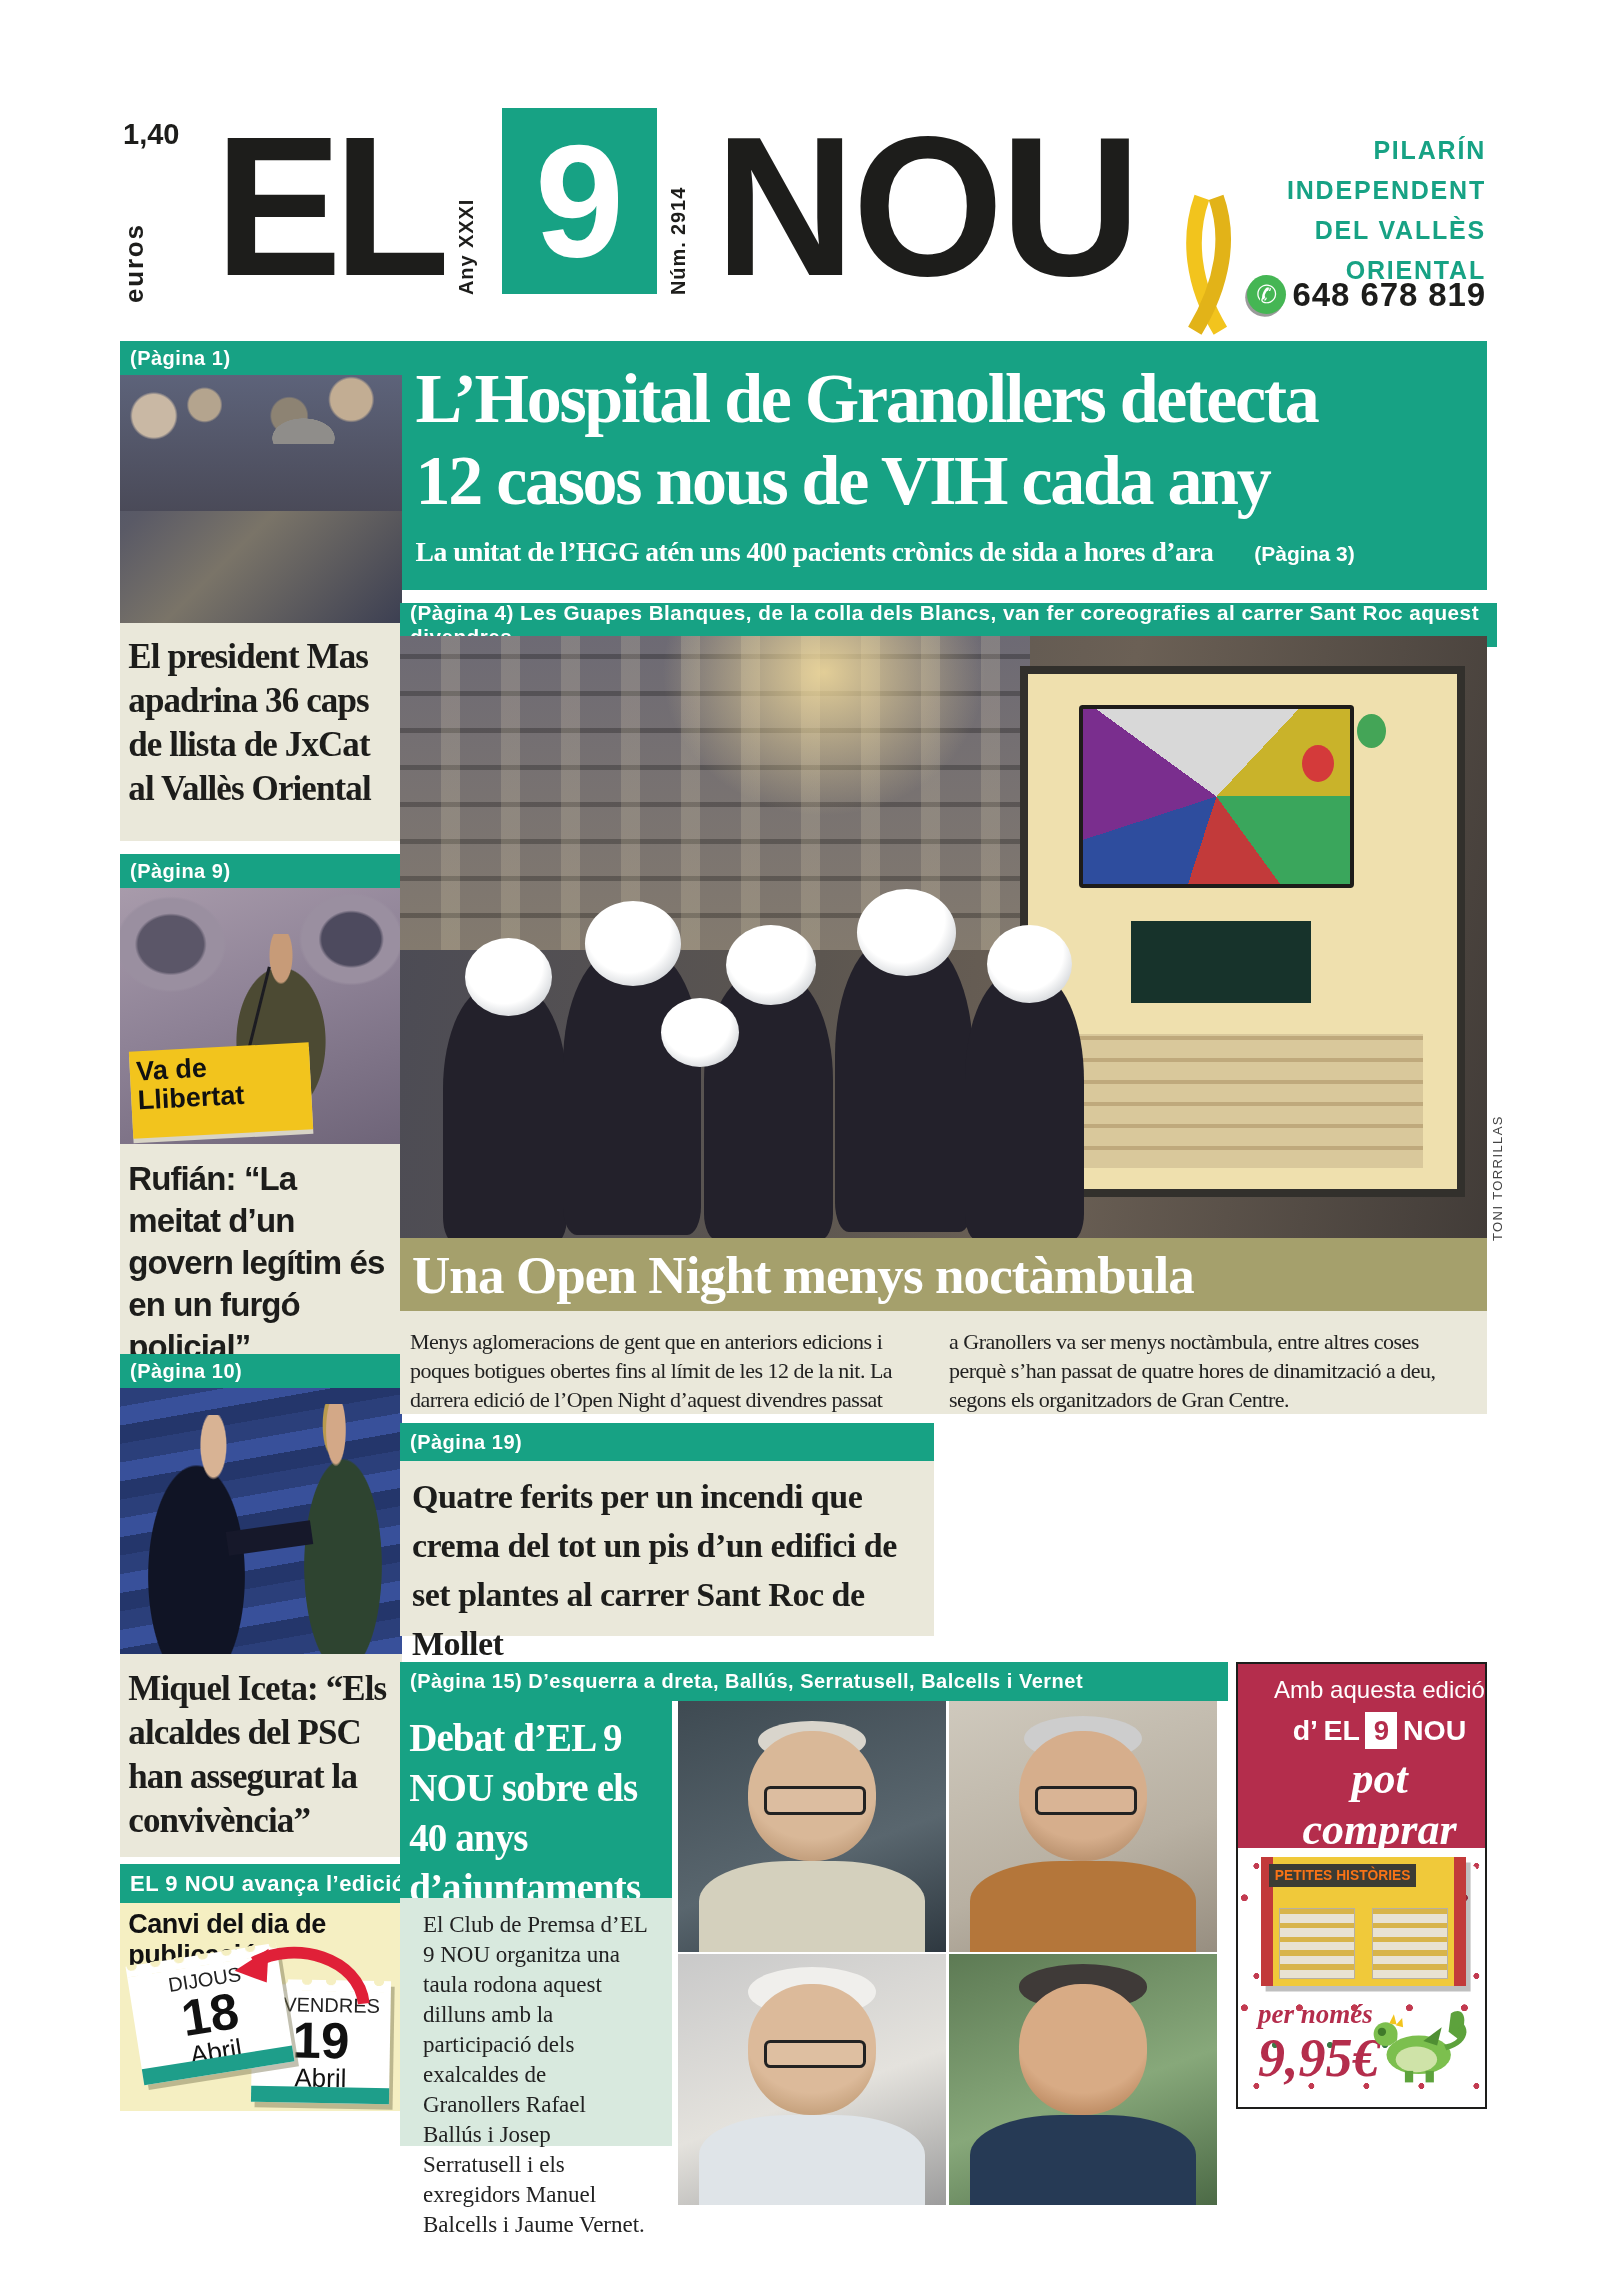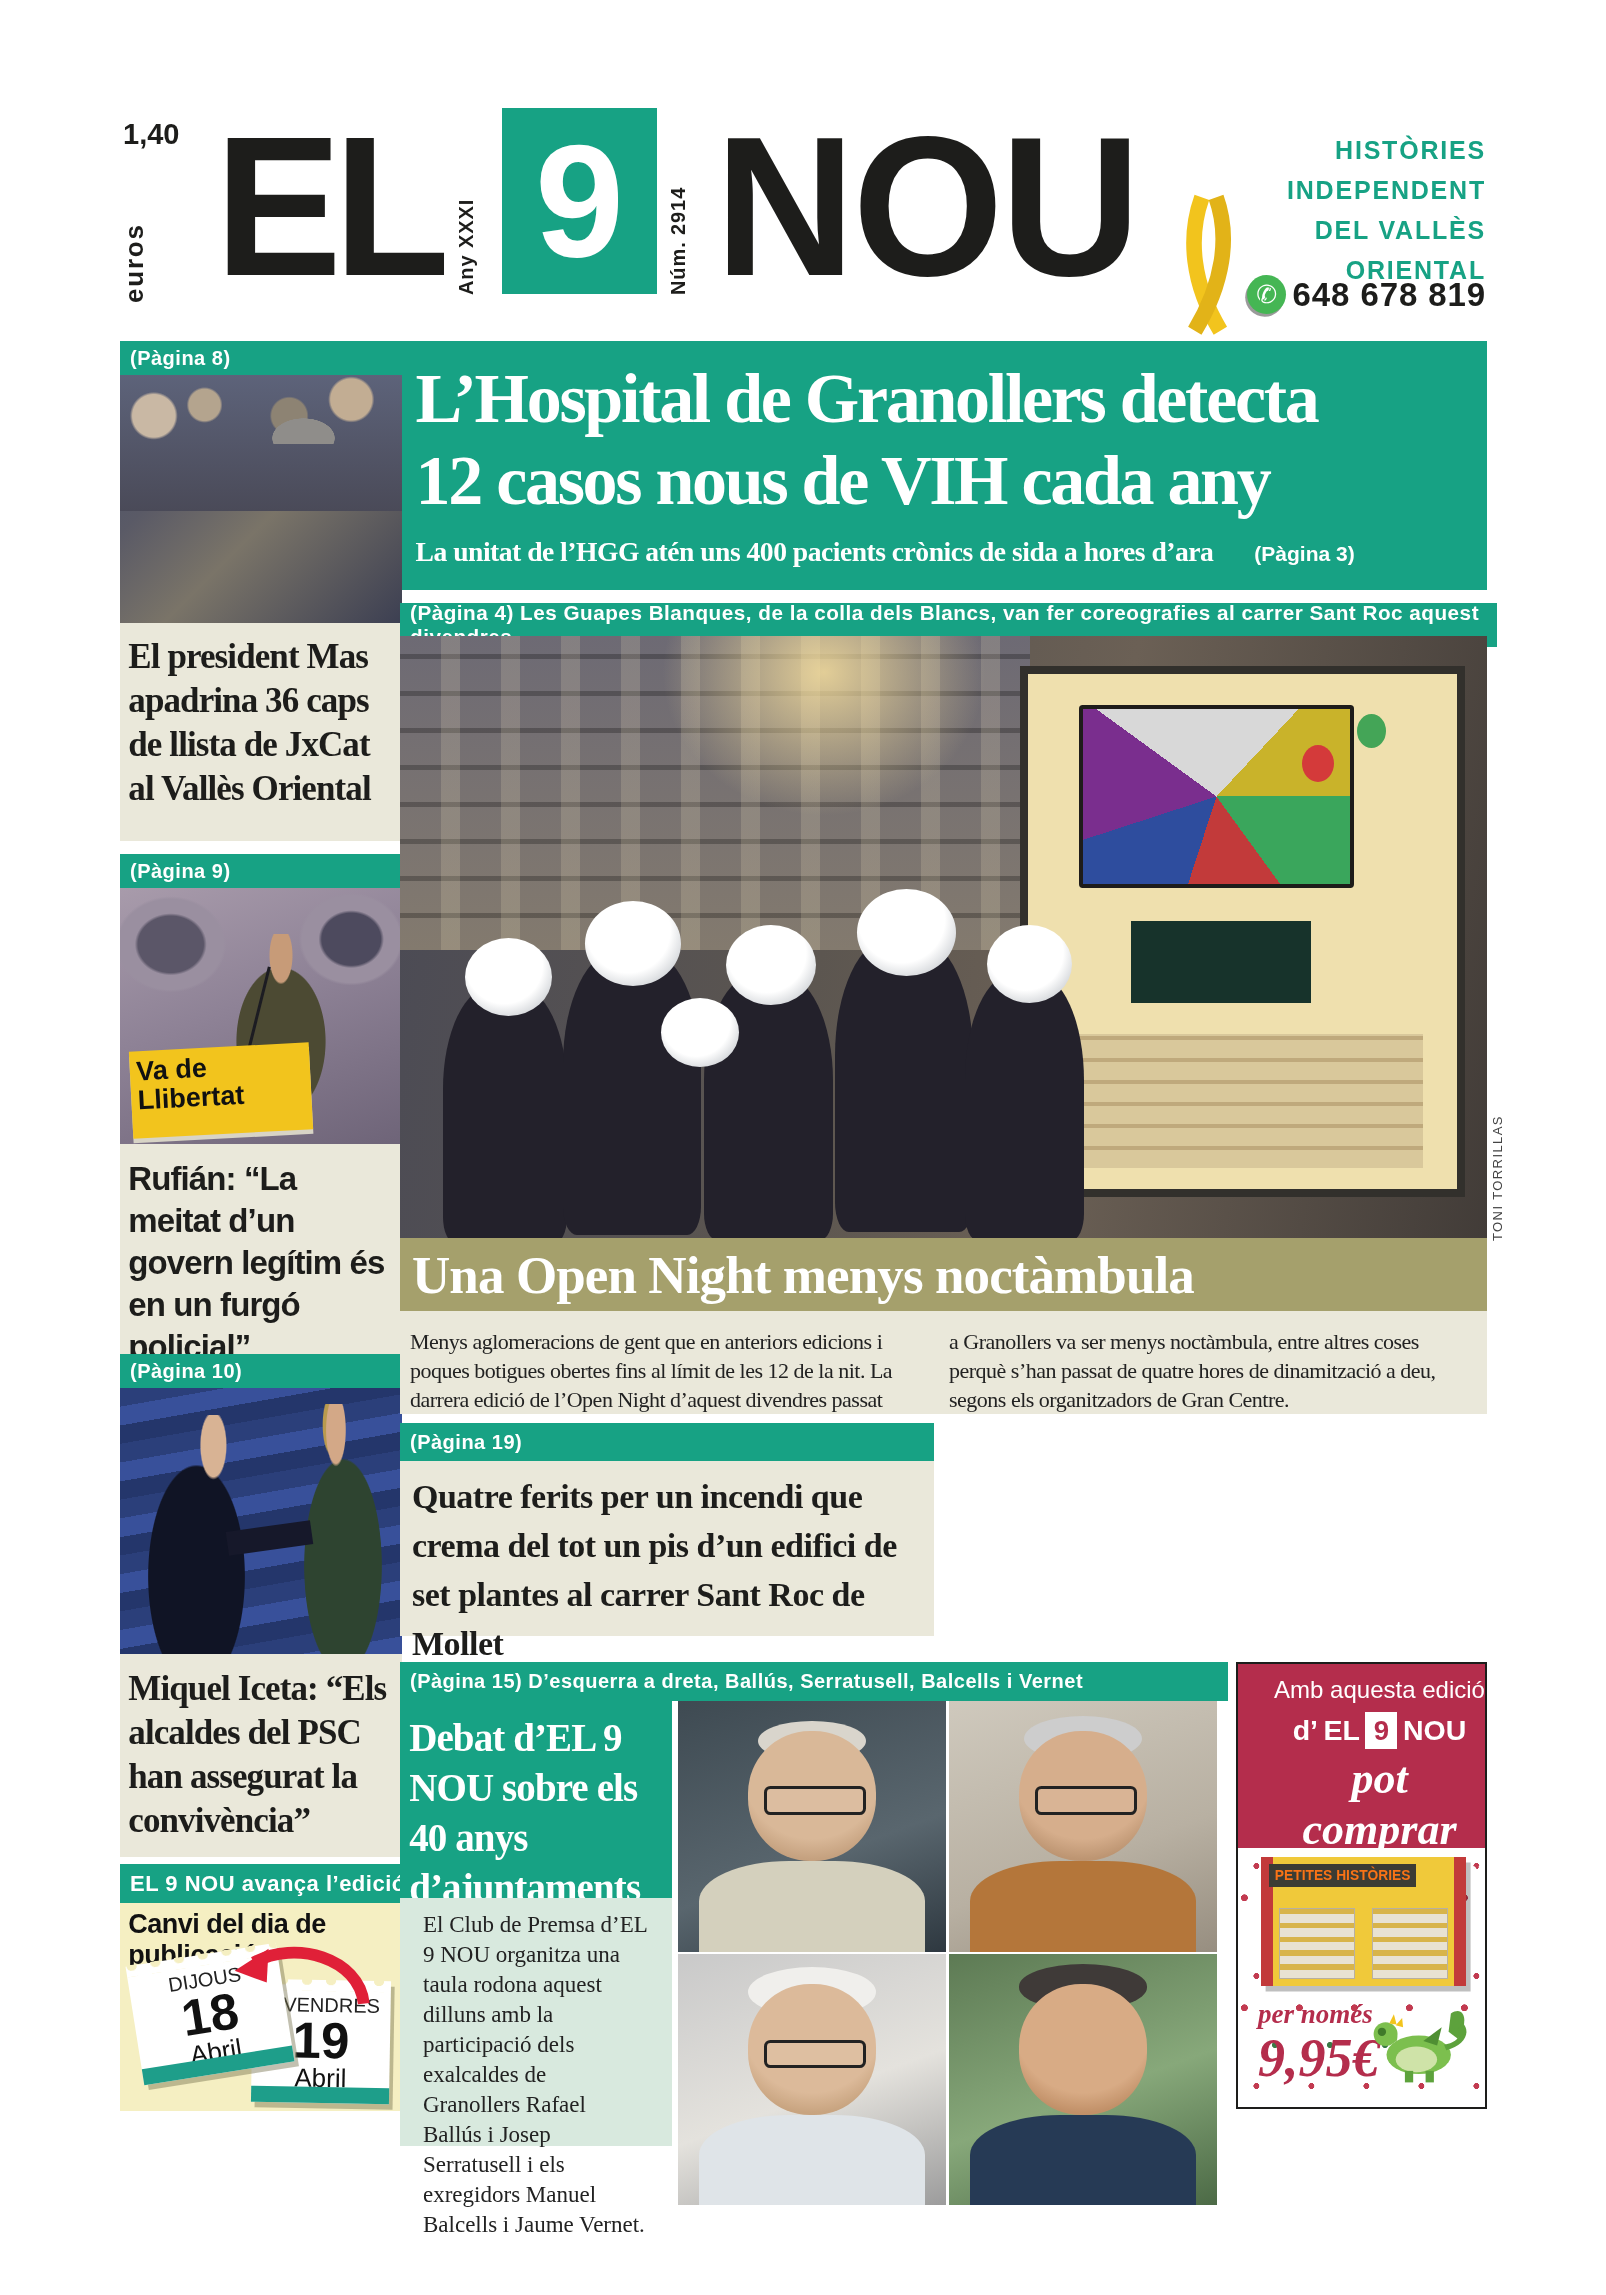--- a/index.html
+++ b/index.html
@@ -182,42 +182,42 @@
   <div class="abs" id="m-9box">
       <span>9</span>
     </div>
   <div class="abs" id="m-num">Núm. 2914</div>
   <div class="abs" id="m-nou">NOU</div>
   <svg class="abs" id="m-ribbon" viewBox="0 0 100 200">
     <path d="M40 6 C20 62 26 128 66 194" stroke="#F2C41D" stroke-width="22" fill="none"></path>
     <path d="M60 6 C80 62 70 128 30 194" stroke="#E2B318" stroke-width="22" fill="none"></path>
   </svg>
   <div class="abs" id="m-tagline">
-    <div>HISTÒRIES</div>
+    <div>PILARÍN</div>
     <div>INDEPENDENT</div>
     <div>DEL VALLÈS</div>
     <div>ORIENTAL</div>
   </div>
   <div class="abs" id="m-phone">
     <span class="wa-icon">✆</span>
     <span class="num">648 678 819</span>
   </div>
 
   <div class="abs" id="lead-band">
     <div class="hl">
       <div>L’Hospital de Granollers detecta</div>
       <div>12 casos nous de VIH cada any</div>
     </div>
     <div id="lead-sub">
       <span class="sub">La unitat de l’HGG atén uns 400 pacients crònics de sida a hores d’ara</span>
       <span class="pref">(Pàgina 3)</span>
     </div>
   </div>
 
-  <div class="abs lc page-bar" id="s1-bar">(Pàgina 8)</div>
+  <div class="abs lc page-bar" id="s1-bar">(Pàgina 1)</div>
   <div class="abs lc" id="s1-photo">
     <div class="crowd"></div>
     <div class="hair"></div>
     <div class="figure"></div>
   </div>
   <div class="abs lc cream" id="s1-text">El president Mas apadrina 36 caps de llista de JxCat al Vallès Oriental</div>
 
   <div class="abs lc page-bar" id="s2-bar">(Pàgina 9)</div>
   <div class="abs lc" id="s2-photo">
     <div class="man"></div>

